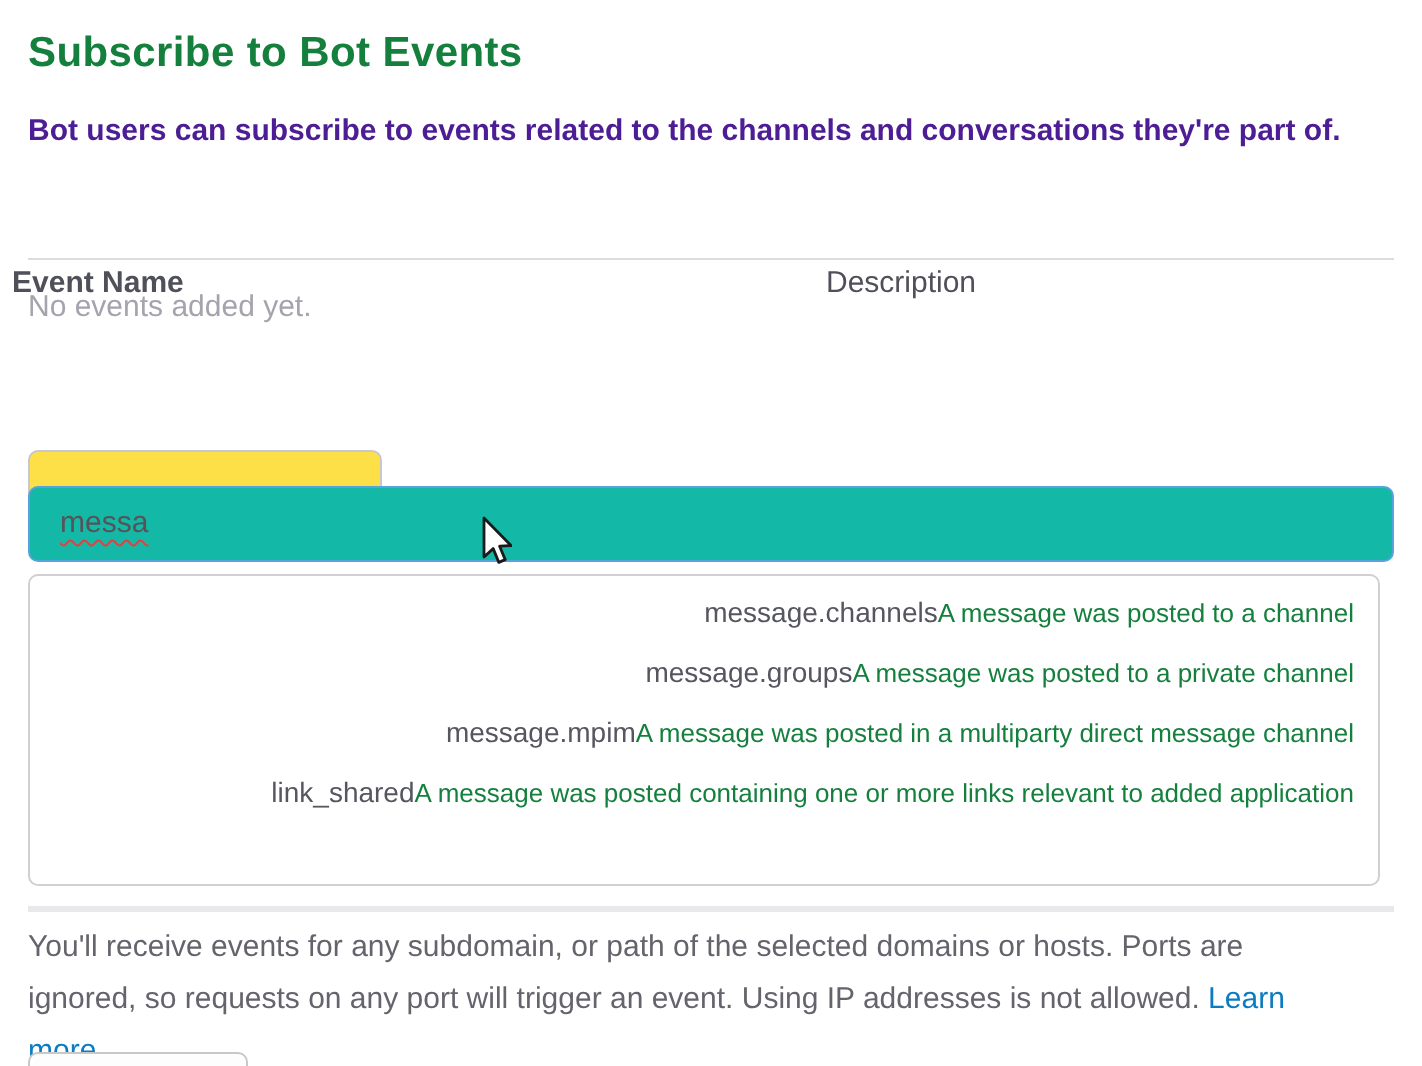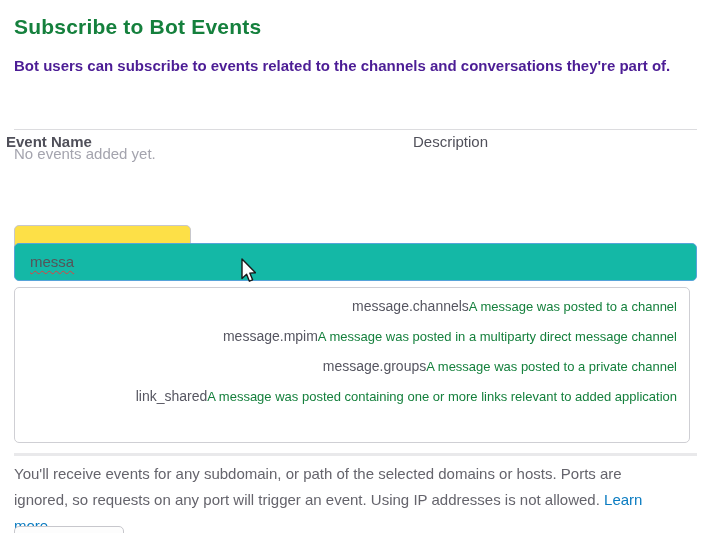--- a/index.html
+++ b/index.html
@@ -139,26 +139,26 @@
   <div class="search-input">
     <span class="typed">messa</span>
   </div>
 
   <div class="dropdown">
     <div class="dropdown-item">
       <span class="ev-name">message.channels</span>
       <span class="ev-desc">A message was posted to a channel</span>
     </div>
     <div class="dropdown-item">
+      <span class="ev-name">message.groups</span>
+      <span class="ev-desc">A message was posted to a private channel</span>
+    </div>
+    <div class="dropdown-item">
       <span class="ev-name">message.mpim</span>
       <span class="ev-desc">A message was posted in a multiparty direct message channel</span>
-    </div>
-    <div class="dropdown-item">
-      <span class="ev-name">message.groups</span>
-      <span class="ev-desc">A message was posted to a private channel</span>
     </div>
     <div class="dropdown-item">
       <span class="ev-name">link_shared</span>
       <span class="ev-desc">A message was posted containing one or more links relevant to added application</span>
     </div>
   </div>
 
   <div class="section-divider"></div>
 
   <p class="footer-note"><span>You'll receive events for any subdomain, or path of the selected domains or hosts. Ports are ignored, so requests on any port will trigger an event. Using IP addresses is not allowed. </span><a href="#">Learn more.</a></p>

